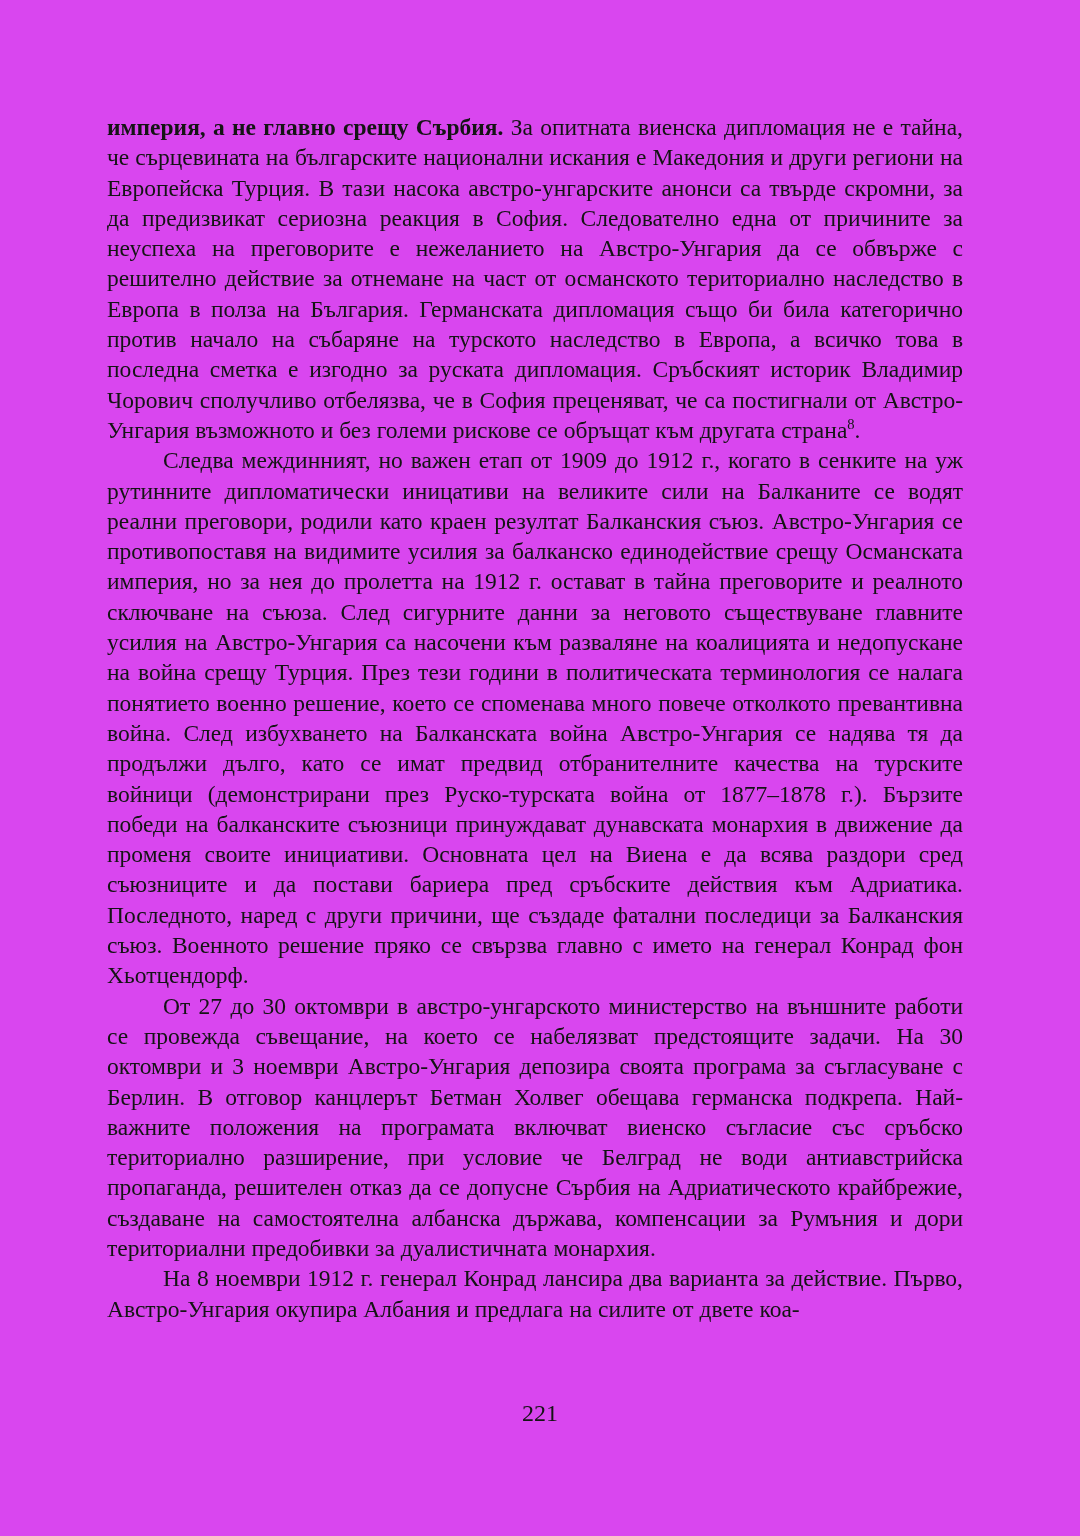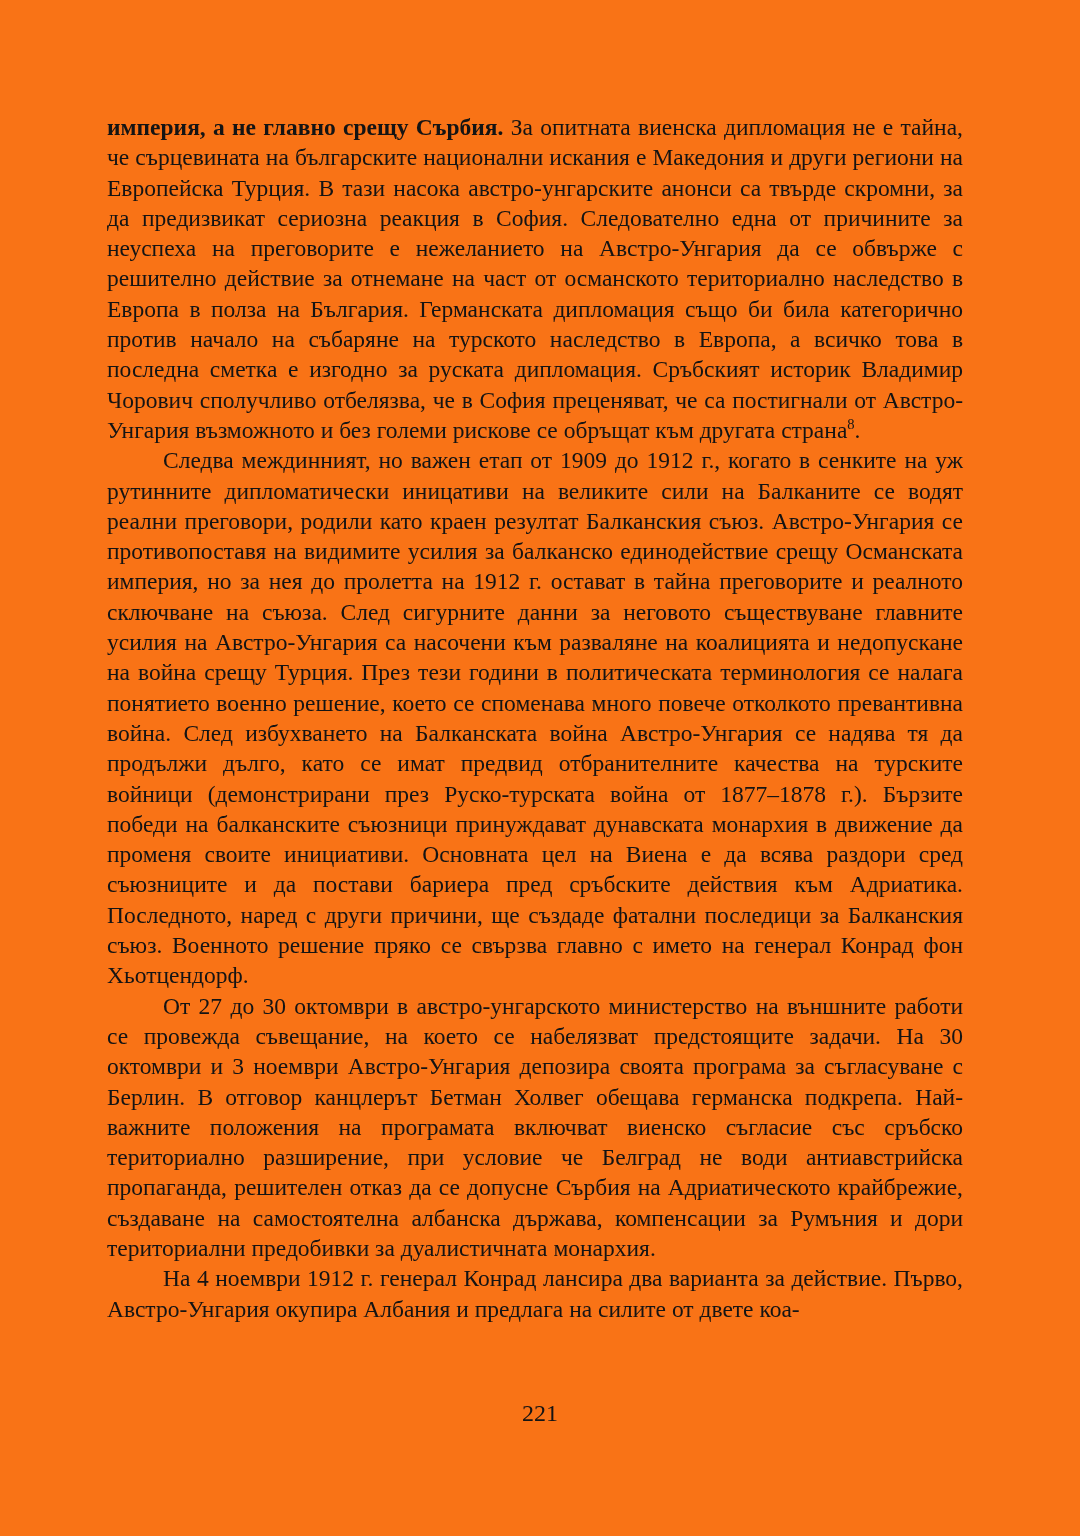--- a/index.html
+++ b/index.html
@@ -4,21 +4,21 @@
 <style>
   html, body {
     margin: 0;
     padding: 0;
     background: #ffffff;
   }
   .page {
     position: relative;
     width: 1080px;
     height: 1536px;
-    background: #f97316;
+    background: #d946ef;
     overflow: hidden;
   }
   .text-block {
     position: absolute;
     left: 107px;
     top: 112px;
     width: 856px;
     font-family: "Liberation Serif", "DejaVu Serif", serif;
     font-size: 23.5px;
     line-height: 30.3px;
@@ -58,19 +58,19 @@
 <div class="page">
 
   <main class="text-block">
 
     <p class="para continuation"><span class="bold-lead">империя, а не главно срещу Сърбия.</span><span> За опитната виенска дипломация не е тайна, че сърцевината на българските национални искания е Македония и други региони на Европейска Турция. В тази насока австро-унгарските анонси са твърде скромни, за да предизвикат сериозна реакция в София. Следователно една от причините за неуспеха на преговорите е нежеланието на Австро-Унгария да се обвърже с решително действие за отнемане на част от османското териториално наследство в Европа в полза на България. Германската дипломация също би била категорично против начало на събаряне на турското наследство в Европа, а всичко това в последна сметка е изгодно за руската дипломация. Сръбският историк Владимир Чорович сполучливо отбелязва, че в София преценяват, че са постигнали от Австро-Унгария възможното и без големи рискове се обръщат към другата страна</span><sup class="footnote-ref">8</sup><span>.</span></p>
 
     <p class="para"><span>Следва междинният, но важен етап от 1909 до 1912 г., когато в сенките на уж рутинните дипломатически иницативи на великите сили на Балканите се водят реални преговори, родили като краен резултат Балканския съюз. Австро-Унгария се противопоставя на видимите усилия за балканско единодействие срещу Османската империя, но за нея до пролетта на 1912 г. остават в тайна преговорите и реалното сключване на съюза. След сигурните данни за неговото съществуване главните усилия на Австро-Унгария са насочени към разваляне на коалицията и недопускане на война срещу Турция. През тези години в политическата терминология се налага понятието военно решение, което се споменава много повече отколкото превантивна война. След избухването на Балканската война Австро-Унгария се надява тя да продължи дълго, като се имат предвид отбранителните качества на турските войници (демонстрирани през Руско-турската война от 1877–1878 г.). Бързите победи на балканските съюзници принуждават дунавската монархия в движение да променя своите инициативи. Основната цел на Виена е да всява раздори сред съюзниците и да постави бариера пред сръбските действия към Адриатика. Последното, наред с други причини,  ще създаде фатални последици за Балканския съюз. Военното решение пряко се свързва главно с името на генерал Конрад фон Хьотцендорф.</span></p>
 
     <p class="para"><span>От 27 до 30 октомври в австро-унгарското министерство на външните работи се провежда съвещание, на което се набелязват предстоящите задачи. На 30 октомври и 3 ноември Австро-Унгария депозира своята програма за съгласуване с Берлин. В отговор канцлерът Бетман Холвег обещава германска подкрепа. Най-важните положения на програмата включват виенско съгласие със сръбско териториално разширение, при условие че Белград не води антиавстрийска пропаганда, решителен отказ да се допусне Сърбия на Адриатическото крайбрежие, създаване на самостоятелна албанска държава, компенсации за Румъния и дори териториални предобивки за дуалистичната монархия.</span></p>
 
-    <p class="para"><span>На 4 ноември 1912 г. генерал Конрад лансира два варианта за действие. Първо, Австро-Унгария окупира Албания и предлага на силите от двете коа-</span></p>
+    <p class="para"><span>На 8 ноември 1912 г. генерал Конрад лансира два варианта за действие. Първо, Австро-Унгария окупира Албания и предлага на силите от двете коа-</span></p>
 
   </main>
 
   <footer class="page-number">221</footer>
 
 </div>
 
 </body></html>

